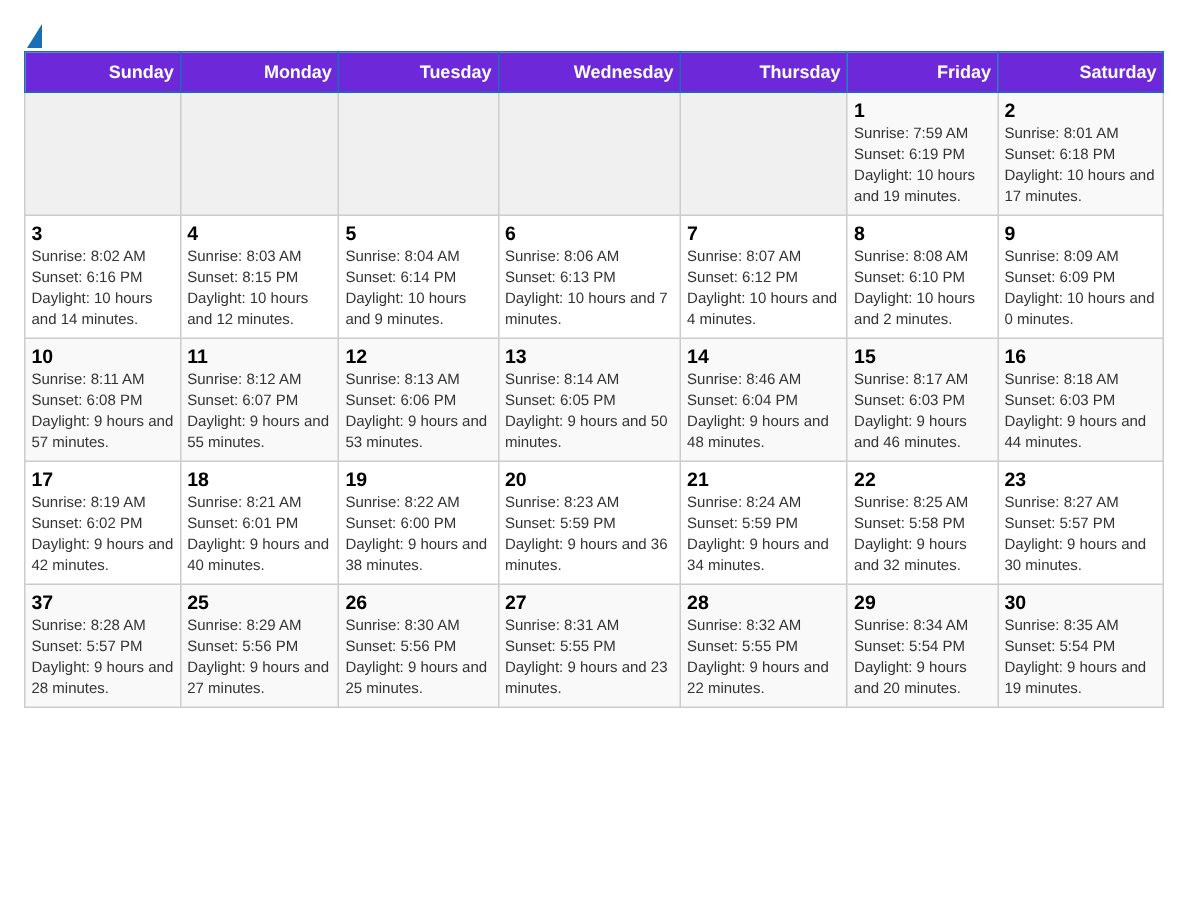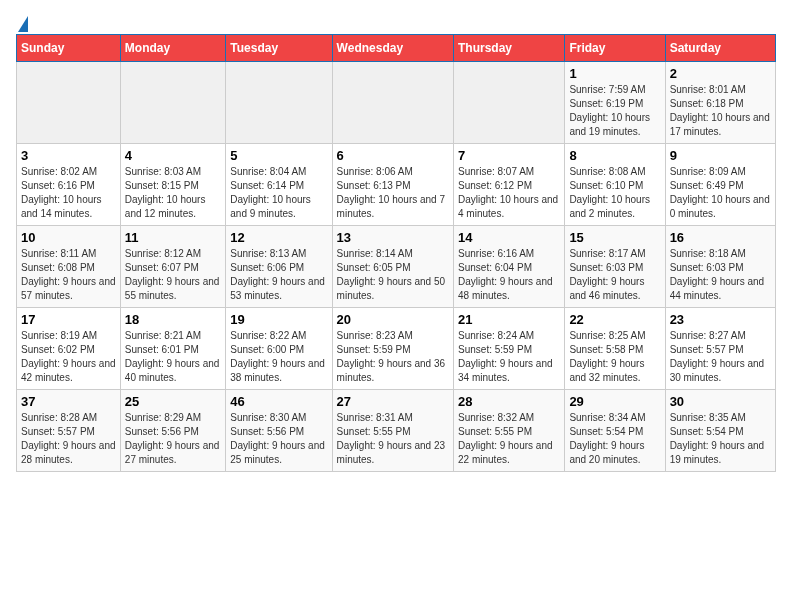--- a/index.html
+++ b/index.html
@@ -32,24 +32,24 @@
     .subtitle {
       font-size: 14px;
       color: #444;
     }
     table {
       width: 100%;
       border-collapse: collapse;
       font-size: 11px;
     }
     thead tr th {
-      background-color: #ef4444;
+      background-color: #6d28d9;
       color: #fff;
       padding: 6px 4px;
-      text-align: left;
+      text-align: right;
       font-size: 12px;
       border: 1px solid #1a6eb5;
     }
     tbody tr td {
       border: 1px solid #ccc;
       padding: 4px;
       vertical-align: top;
       min-height: 70px;
       height: 80px;
       background: #fff;
@@ -154,21 +154,21 @@
         </td>
         <td>
           <span class="day-num">8</span>
           <div class="day-info">Sunrise: 8:08 AM
 Sunset: 6:10 PM
 Daylight: 10 hours and 2 minutes.</div>
         </td>
         <td>
           <span class="day-num">9</span>
           <div class="day-info">Sunrise: 8:09 AM
-Sunset: 6:49 PM
+Sunset: 6:09 PM
 Daylight: 10 hours and 0 minutes.</div>
         </td>
       </tr>
       <tr>
         <td>
           <span class="day-num">10</span>
           <div class="day-info">Sunrise: 8:11 AM
 Sunset: 6:08 PM
 Daylight: 9 hours and 57 minutes.</div>
         </td>
@@ -185,21 +185,21 @@
 Daylight: 9 hours and 53 minutes.</div>
         </td>
         <td>
           <span class="day-num">13</span>
           <div class="day-info">Sunrise: 8:14 AM
 Sunset: 6:05 PM
 Daylight: 9 hours and 50 minutes.</div>
         </td>
         <td>
           <span class="day-num">14</span>
-          <div class="day-info">Sunrise: 6:16 AM
+          <div class="day-info">Sunrise: 8:46 AM
 Sunset: 6:04 PM
 Daylight: 9 hours and 48 minutes.</div>
         </td>
         <td>
           <span class="day-num">15</span>
           <div class="day-info">Sunrise: 8:17 AM
 Sunset: 6:03 PM
 Daylight: 9 hours and 46 minutes.</div>
         </td>
         <td>
@@ -260,21 +260,21 @@
 Sunset: 5:57 PM
 Daylight: 9 hours and 28 minutes.</div>
         </td>
         <td>
           <span class="day-num">25</span>
           <div class="day-info">Sunrise: 8:29 AM
 Sunset: 5:56 PM
 Daylight: 9 hours and 27 minutes.</div>
         </td>
         <td>
-          <span class="day-num">46</span>
+          <span class="day-num">26</span>
           <div class="day-info">Sunrise: 8:30 AM
 Sunset: 5:56 PM
 Daylight: 9 hours and 25 minutes.</div>
         </td>
         <td>
           <span class="day-num">27</span>
           <div class="day-info">Sunrise: 8:31 AM
 Sunset: 5:55 PM
 Daylight: 9 hours and 23 minutes.</div>
         </td>

